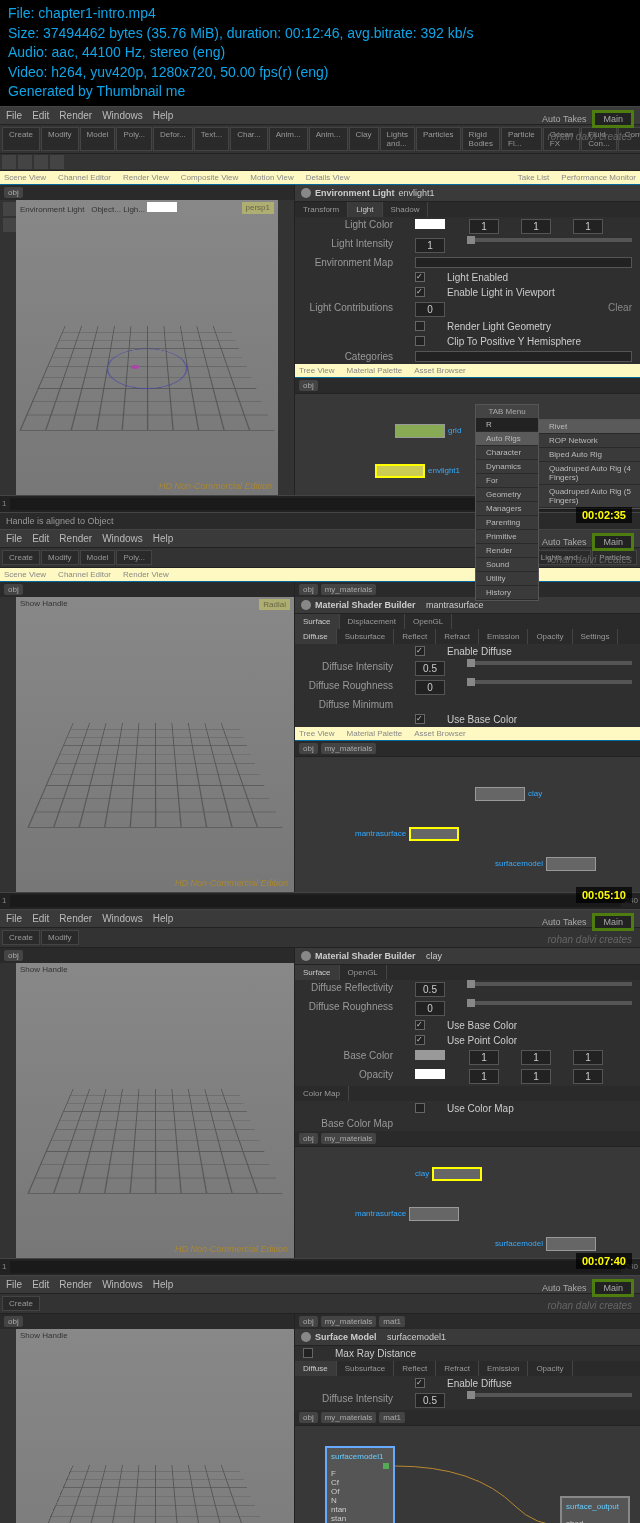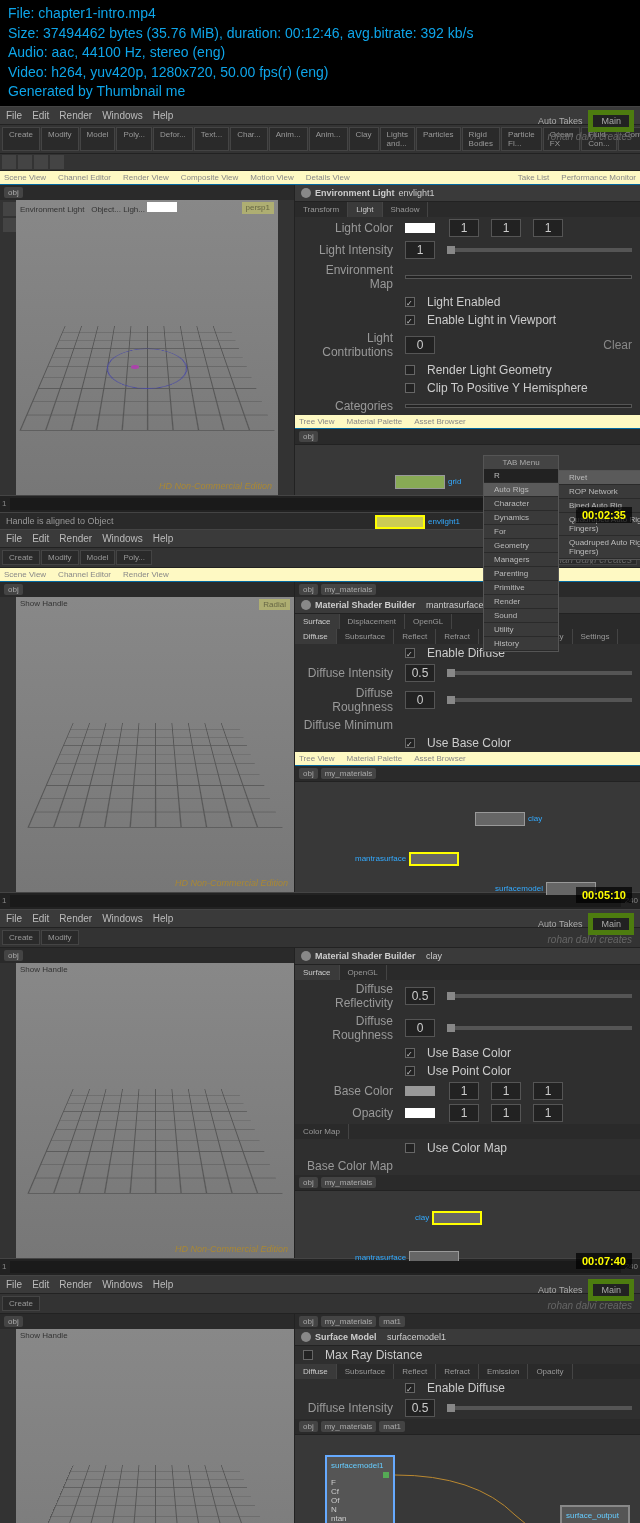--- a/index.html
+++ b/index.html
@@ -4,39 +4,39 @@
 <style>
 *{margin:0;padding:0;box-sizing:border-box;font-family:Arial,sans-serif}
 body{background:#000;width:640px;color:#ccc;font-size:9px}
 .header-info{background:#000;color:#0ea5e9;padding:4px 8px;font-size:14px;line-height:1.4}
 .frame{position:relative;background:#2a2a2a;border-top:1px solid #444}
 .menubar{background:#3a3a3a;padding:3px 6px;font-size:10px;color:#bbb;display:flex;gap:10px;border-bottom:1px solid #222}
 .shelf{background:#333;display:flex;padding:2px;border-bottom:1px solid #222}
 .shelf-tab{padding:2px 6px;font-size:8px;color:#999;border:1px solid #444;margin-right:1px;background:#2a2a2a}
 .shelf-row2{background:#333;display:flex;padding:1px;border-bottom:1px solid #222;font-size:8px;color:#888}
 .takes-bar{position:absolute;right:6px;top:3px;font-size:9px;color:#aaa;display:flex;gap:6px;align-items:center}
-.takes-bar .dd{background:#222;border:5px solid #4d7c0f;padding:1px 8px}
+.takes-bar .dd{background:#222;border:3px solid #4d7c0f;padding:1px 8px}
 .main-split{display:flex;height:310px}
 .left-pane{width:295px;display:flex;flex-direction:column;border-right:1px solid #222}
 .right-pane{flex:1;display:flex;flex-direction:column;background:#2f2f2f}
 .tabs-row{background:#fef9c3;display:flex;padding:2px 4px;font-size:8px;color:#888;gap:12px;border-bottom:1px solid #0369a1}
 .path-bar{background:#2a2a2a;padding:2px 4px;font-size:8px;color:#aaa;display:flex;gap:3px;align-items:center}
 .path-seg{background:#444;padding:1px 4px;border-radius:2px}
 .viewport{flex:1;background:linear-gradient(#888,#777);position:relative;margin:0}
 .viewport-header{position:absolute;top:2px;left:4px;right:4px;display:flex;justify-content:space-between;font-size:8px;color:#333}
 .vp-badge{background:rgba(200,200,100,0.6);padding:1px 4px;color:#664}
 .footer-text{position:absolute;bottom:4px;right:6px;color:#aa8833;font-size:9px;font-style:italic}
 .grid-3d{position:absolute;top:50%;left:50%;transform:translate(-50%,-40%) perspective(400px) rotateX(60deg);width:200px;height:200px}
 .grid-3d::before{content:"";position:absolute;inset:0;background-image:repeating-linear-gradient(0deg,#555 0,#555 1px,transparent 1px,transparent 20px),repeating-linear-gradient(90deg,#555 0,#555 1px,transparent 1px,transparent 20px)}
 .param-header{background:#3a3a3a;padding:3px 6px;font-size:9px;color:#ccc;display:flex;align-items:center;gap:4px;border-bottom:1px solid #222}
 .gear{width:10px;height:10px;background:#888;border-radius:50%}
 .param-tabs{display:flex;background:#2a2a2a;font-size:8px}
 .param-tab{padding:3px 8px;color:#999;border-right:1px solid #444}
 .param-tab.active{background:#3a3a3a;color:#ccc}
-.param-row{display:flex;align-items:center;padding:2px 8px;gap:12px;font-size:12px}
+.param-row{display:flex;padding:2px 8px;gap:22px;font-size:10px}
 .param-label{width:90px;text-align:right;color:#999}
 .param-field{background:#222;border:1px solid #555;padding:1px 3px;color:#ccc;flex:0 0 30px;text-align:center}
 .param-slider{flex:1;height:4px;background:#555;position:relative}
 .param-slider::after{content:"";position:absolute;left:0;top:-2px;width:8px;height:8px;background:#888}
 .checkbox{width:10px;height:10px;background:#222;border:1px solid #666;display:inline-block}
 .checkbox.checked::after{content:"✓";color:#ccc;font-size:8px;position:relative;top:-3px}
 .network-view{flex:1;background:#383838;position:relative;border-top:1px solid #222}
 .node{position:absolute;display:flex;align-items:center;gap:3px;font-size:8px}
 .node-box{width:50px;height:14px;background:#666;border:1px solid #999;position:relative}
 .node-box.sel{border:2px solid #ff0}
@@ -209,21 +209,21 @@
         </div>
       <div class="network-view">
         <div class="node" style="top:30px;left:100px">
             <div class="node-box" style="background:#8a5"></div>
             <span class="node-label">grid</span>
           </div>
         <div class="node" style="top:70px;left:80px">
             <div class="node-box sel" style="background:#cc5"></div>
             <span class="node-label">envlight1</span>
           </div>
-        <div class="tab-menu" style="top:10px;left:188px;width:76px">
+        <div class="tab-menu" style="top:10px;left:180px;width:64px">
           <div class="tab-menu-header">TAB Menu</div>
           <div class="tab-menu-item" style="background:#222"><span>R</span></div>
           <div class="tab-menu-item hl">Auto Rigs</div>
           <div class="tab-menu-item">Character</div>
           <div class="tab-menu-item">Dynamics</div>
           <div class="tab-menu-item">For</div>
           <div class="tab-menu-item">Geometry</div>
           <div class="tab-menu-item">Managers</div>
           <div class="tab-menu-item">Parenting</div>
           <div class="tab-menu-item">Primitive</div>

